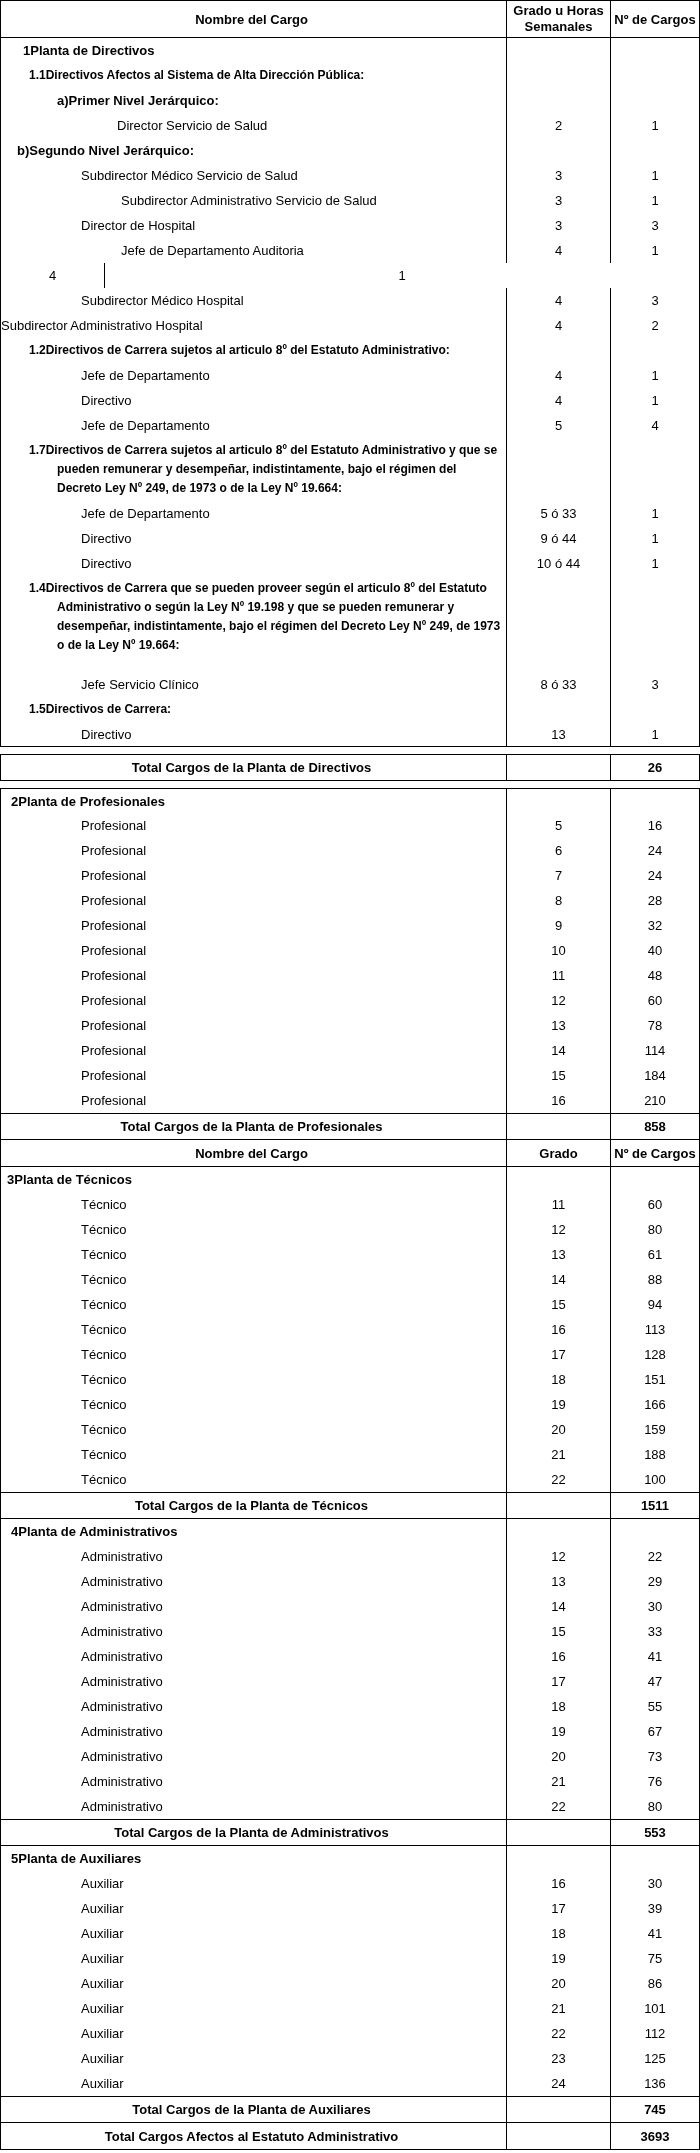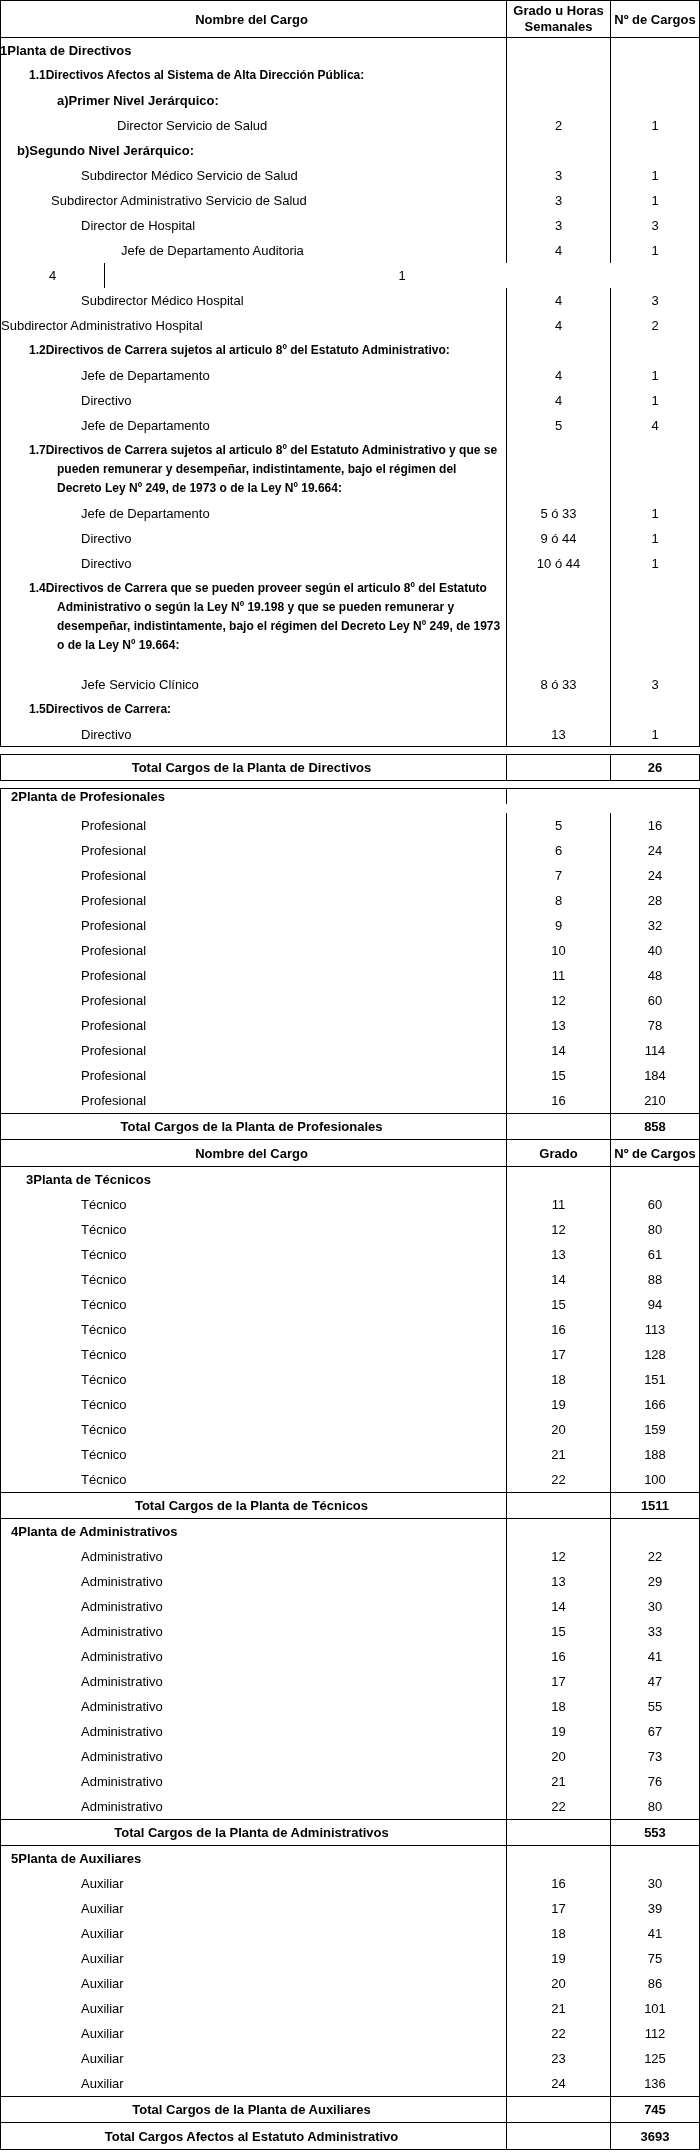--- a/index.html
+++ b/index.html
@@ -18,21 +18,21 @@
   .row.total,.row.grandtotal{border-top:1px solid #000;border-bottom:1px solid #000;min-height:27px;font-weight:bold;}
   .row.grandtotal{border-top:none;}
   .row.spacer{border:none;min-height:7px;}
   .row.blank{min-height:14px;}
   .row.section,.row.sub,.row.letter{font-weight:bold;}
   .row.sub{font-size:12px;}
   .lblwrap{width:100%;}
   .row.sub .lblwrap{line-height:19px;padding-top:3px;padding-bottom:3px;}
   .num{display:inline-block;text-indent:0;}
   .bb{border-bottom:1px solid #000;}
-  .bt{border-top:1px solid #000;flex-direction:column;}
+  .bt{border-top:1px solid #000;}
 </style>
 </head>
 <body>
 
 <div class="doc">
     <div class="row header">
       <div class="c c1 ctr">
         <div>Nombre del Cargo</div>
       </div>
       <div class="c c2">
@@ -40,21 +40,21 @@
           <div>Grado u Horas</div>
           <div>Semanales</div>
         </div>
       </div>
       <div class="c c3">
         <div>Nº de Cargos</div>
       </div>
     </div>
     <div class="row section">
       <div class="c c1">
-        <div class="lblwrap" style="padding-left: 17px; text-indent: -18px;"><div class="num" style="width: 18px; display: inline;">1</div><div style="display: inline;">Planta de Directivos</div></div>
+        <div class="lblwrap" style="padding-left: 40px; text-indent: -18px;"><div class="num" style="width: 18px; display: inline;">1</div><div style="display: inline;">Planta de Directivos</div></div>
       </div>
       <div class="c c2"></div>
       <div class="c c3"></div>
     </div>
     <div class="row sub">
       <div class="c c1">
         <div class="lblwrap" style="padding-left: 56px; text-indent: -28px;"><div class="num" style="width: 28px; display: inline;">1.1</div><div style="display: inline;">Directivos Afectos al Sistema de Alta Dirección Pública:</div></div>
       </div>
       <div class="c c2"></div>
       <div class="c c3"></div>
@@ -90,21 +90,21 @@
       </div>
       <div class="c c2">
         <div>3</div>
       </div>
       <div class="c c3">
         <div>1</div>
       </div>
     </div>
     <div class="row item">
       <div class="c c1">
-        <div class="lblwrap" style="padding-left: 50px;"><div style="display: inline;">Subdirector Administrativo Servicio de Salud</div></div>
+        <div class="lblwrap" style="padding-left: 120px;"><div style="display: inline;">Subdirector Administrativo Servicio de Salud</div></div>
       </div>
       <div class="c c2">
         <div>3</div>
       </div>
       <div class="c c3">
         <div>1</div>
       </div>
     </div>
     <div class="row item">
       <div class="c c1">
@@ -444,21 +444,21 @@
       </div>
       <div class="c c2">
         <div>Grado</div>
       </div>
       <div class="c c3">
         <div>Nº de Cargos</div>
       </div>
     </div>
     <div class="row section">
       <div class="c c1">
-        <div class="lblwrap" style="padding-left: 43px; text-indent: -18px;"><div class="num" style="width: 18px; display: inline;">3</div><div style="display: inline;">Planta de Técnicos</div></div>
+        <div class="lblwrap" style="padding-left: 24px; text-indent: -18px;"><div class="num" style="width: 18px; display: inline;">3</div><div style="display: inline;">Planta de Técnicos</div></div>
       </div>
       <div class="c c2"></div>
       <div class="c c3"></div>
     </div>
     <div class="row item">
       <div class="c c1">
         <div class="lblwrap" style="padding-left: 80px;"><div style="display: inline;">Técnico</div></div>
       </div>
       <div class="c c2">
         <div>11</div>

